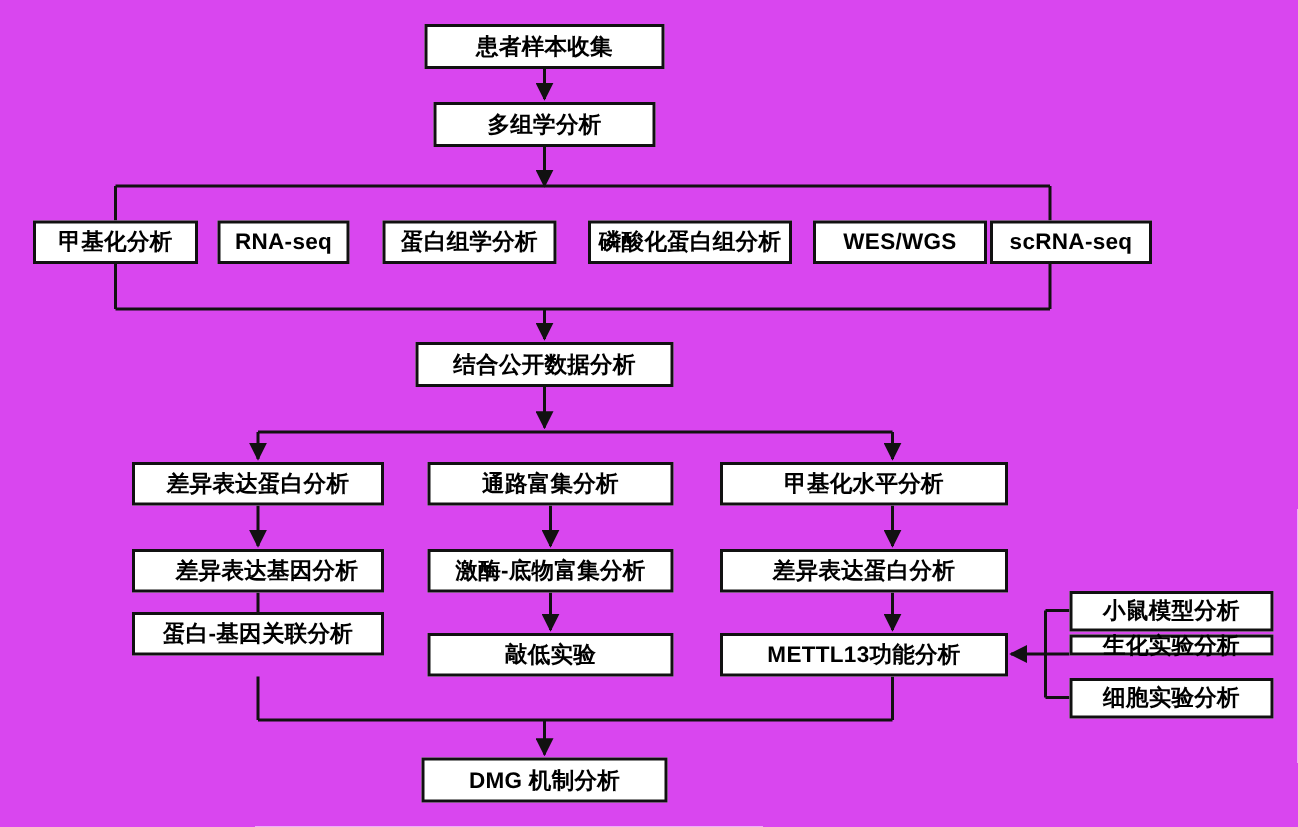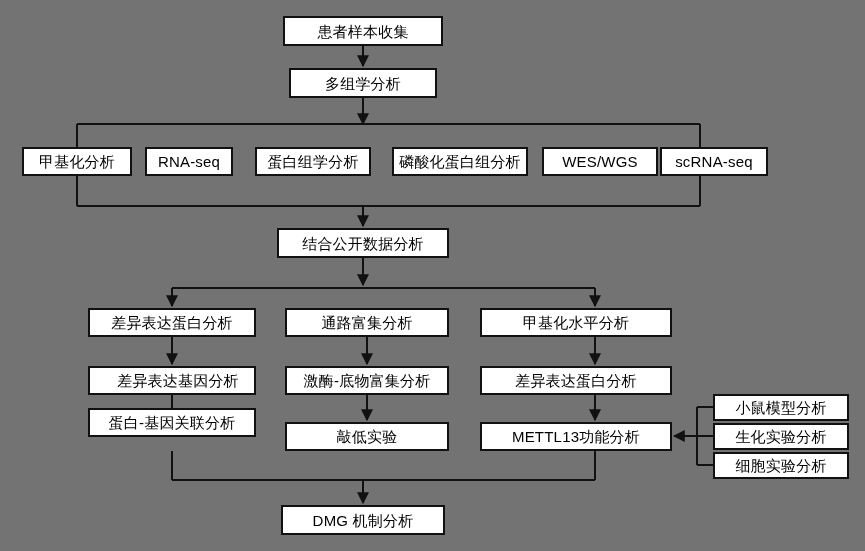--- a/index.html
+++ b/index.html
@@ -5,23 +5,24 @@
 <style>
   html, body {
     margin: 0;
     padding: 0;
     background: #ffffff;
   }
   #canvas {
     position: relative;
     width: 865px;
     height: 551px;
-    background: #737373;
+    background: #d946ef;
     font-family: "Liberation Sans", "DejaVu Sans", sans-serif;
     overflow: hidden;
+    font-weight: bold;
   }
   #edges {
     position: absolute;
     left: 0;
     top: 0;
     width: 865px;
     height: 551px;
   }
   .node {
     position: absolute;
@@ -161,21 +162,21 @@
   </div>
 
   <div class="node" style="left:480px; top:422px; width:192px; height:29px;">
     <span>METTL13功能分析</span>
   </div>
 
   <div class="node" style="left:713px; top:394px; width:136px; height:27px;">
     <span>小鼠模型分析</span>
   </div>
 
-  <div class="node" style="left:713px; top:423px; width:136px; height:27px;">
+  <div class="node" style="left:713px; top:423px; width:136px; height:14px;">
     <span>生化实验分析</span>
   </div>
 
   <div class="node" style="left:713px; top:452px; width:136px; height:27px;">
     <span>细胞实验分析</span>
   </div>
 
   <div class="node" style="left:281px; top:505px; width:164px; height:30px;">
     <span>DMG 机制分析</span>
   </div>

